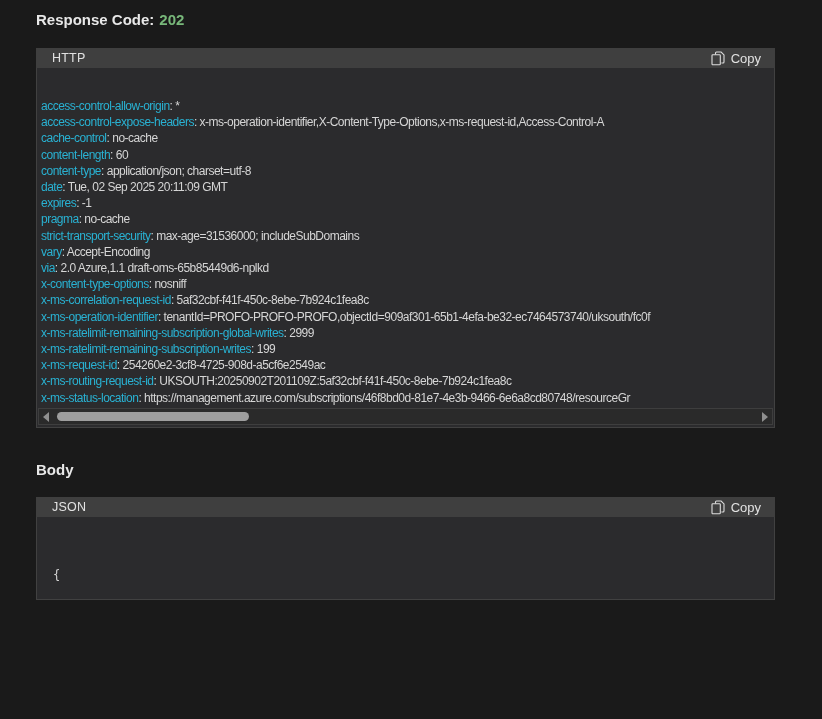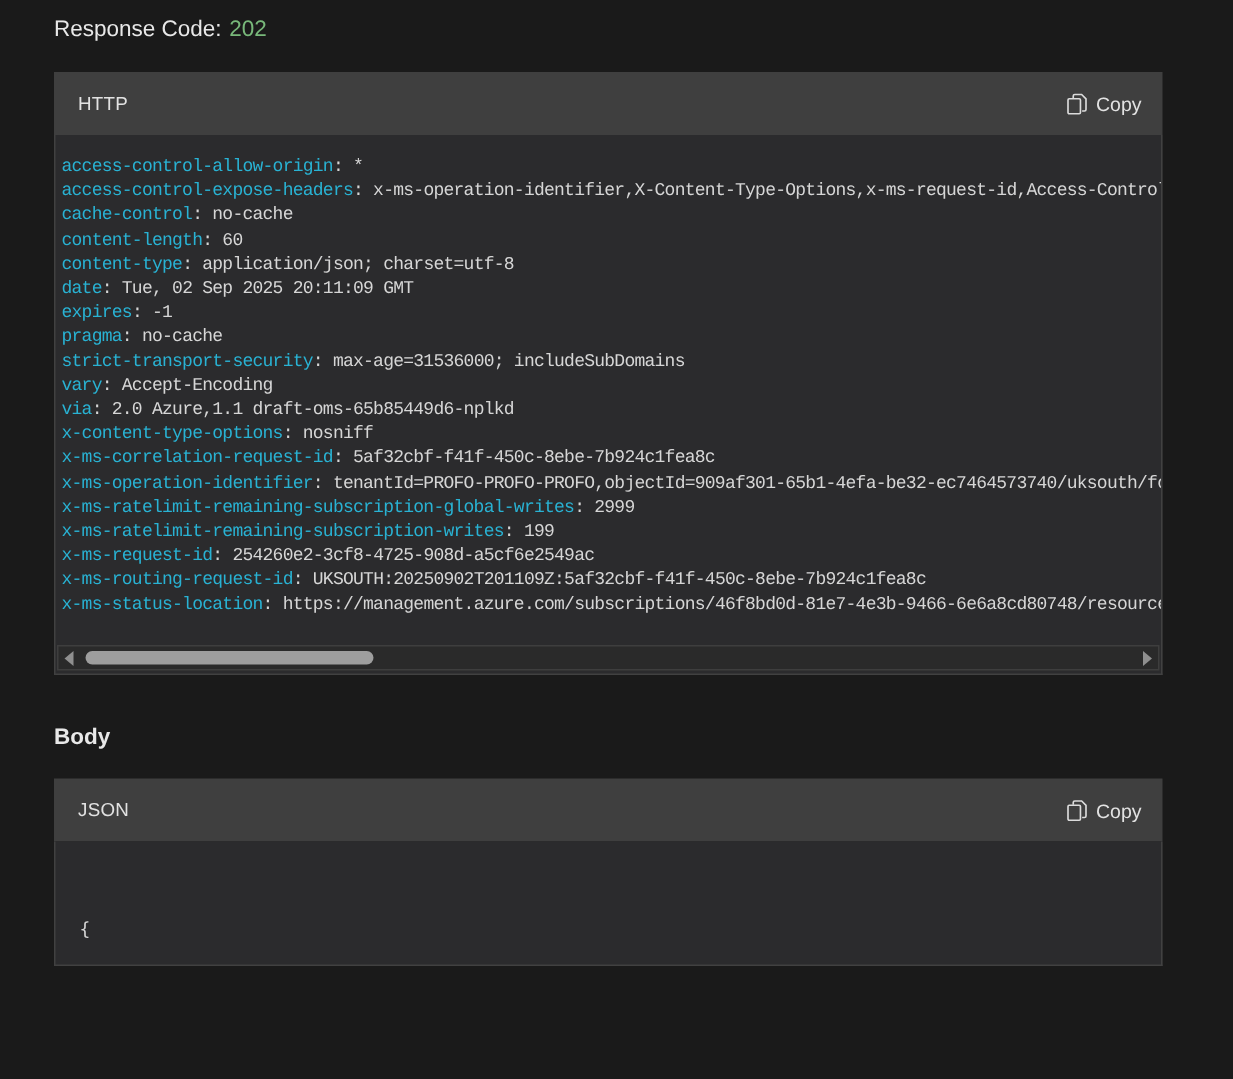--- a/index.html
+++ b/index.html
@@ -7,31 +7,31 @@
   body {
     width: 822px; height: 719px;
     background: #1a1a1a;
     font-family: "Liberation Sans", sans-serif;
     color: #e8e8e8;
     overflow: hidden;
   }
   .page { padding: 10px 36px 0 36px; }
 
   
-  .response-row { font-size: 15px; font-weight: normal; line-height: 20px; }
+  .response-row { font-size: 15px; font-weight: bold; line-height: 20px; }
   .response-code-value { margin-left: 5px; }
 
   .section-title { font-size: 15px; font-weight: bold; line-height: 19px; }
   .section-title.headers { margin-top: 49px; }
   .section-title.body { margin-top: 32px; }
 
   
   .panel { margin-top: 18px; width: 739px; }
   .panel-header {
-    height: 42px; background: #3f3f3f;
+    height: 20px; background: #3f3f3f;
     display: flex; align-items: center; justify-content: space-between;
     padding: 0 12px 0 16px;
   }
   .format-label { font-size: 12.5px; color: #e2e2e2; letter-spacing: 0.2px; }
   .copy-button {
     display: flex; align-items: flex-end; gap: 6px;
     background: transparent; border: none; cursor: pointer;
     color: #e2e2e2; font-size: 13px; font-family: Liberation Sans, sans-serif;
     padding: 4px 2px;
   }
@@ -43,22 +43,22 @@
   }
   .headers-panel .panel-content {
     height: 360px;
     display: flex; flex-direction: column;
   }
 
   
   .headers-list {
     flex: 1 1 auto;
     overflow: hidden;
-    padding: 13px 0 0 4px;
-    font-family: Liberation Mono, monospace;
+    padding: 30px 0 0 4px;
+    font-family: Liberation Sans, sans-serif;
     font-size: 12px; letter-spacing: -0.5px;
     line-height: 16.2px;
     white-space: pre;
   }
   .hline { white-space: pre; }
   .hkey { color: #29b2d3; }
   .hval { color: #d6d6d6; }
 
   
   .h-scrollbar {

